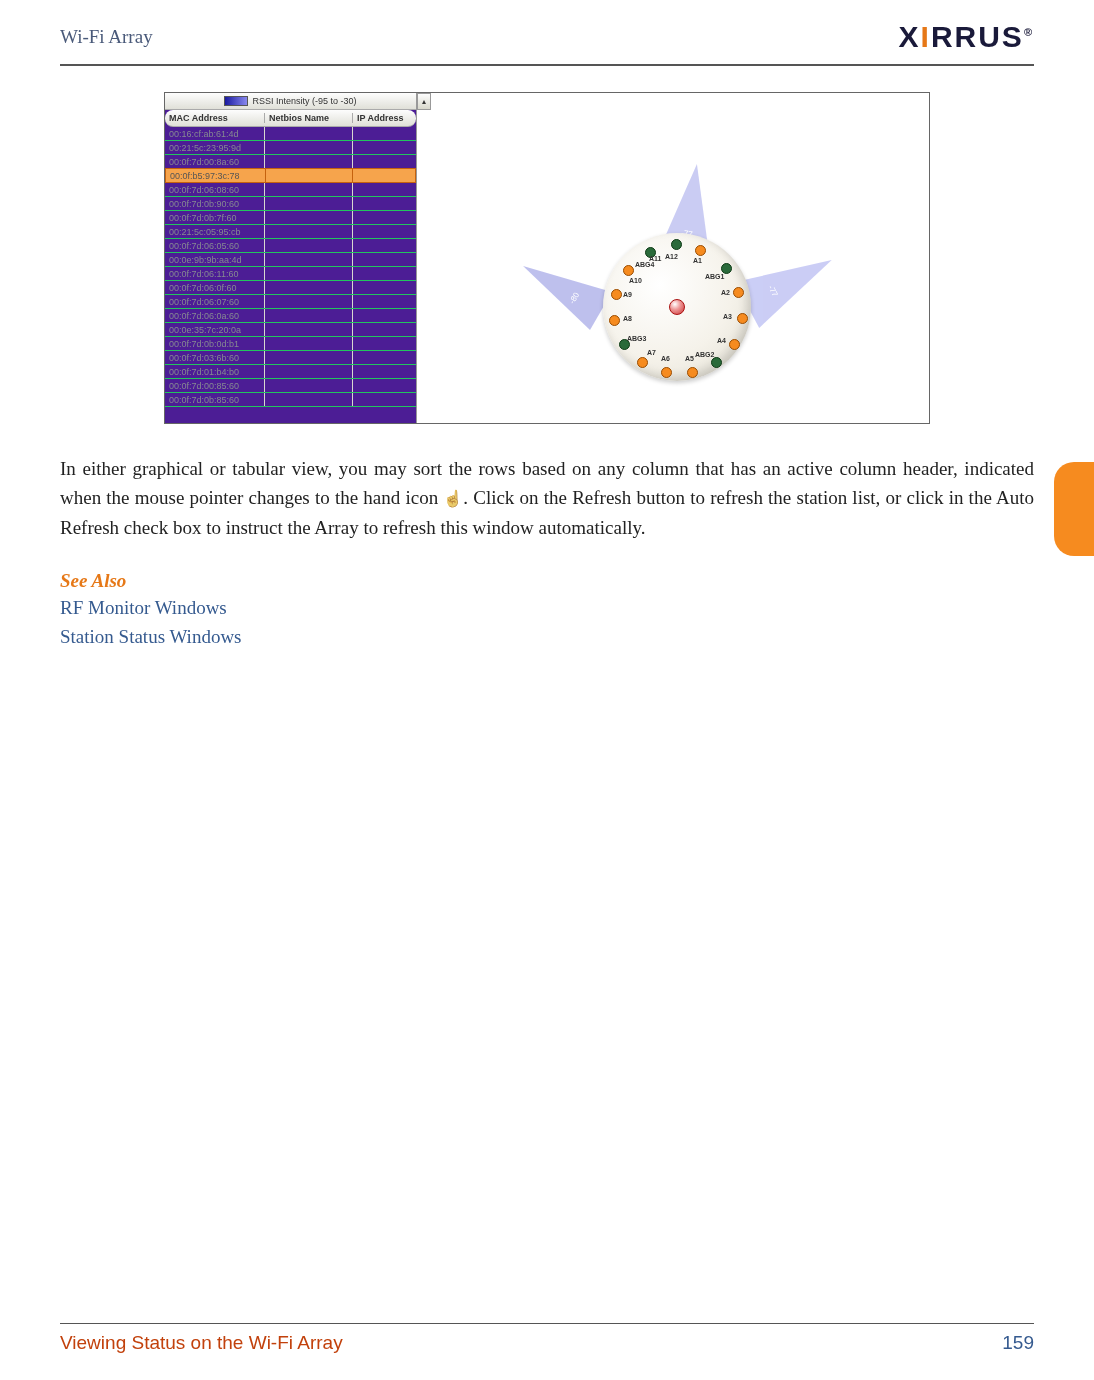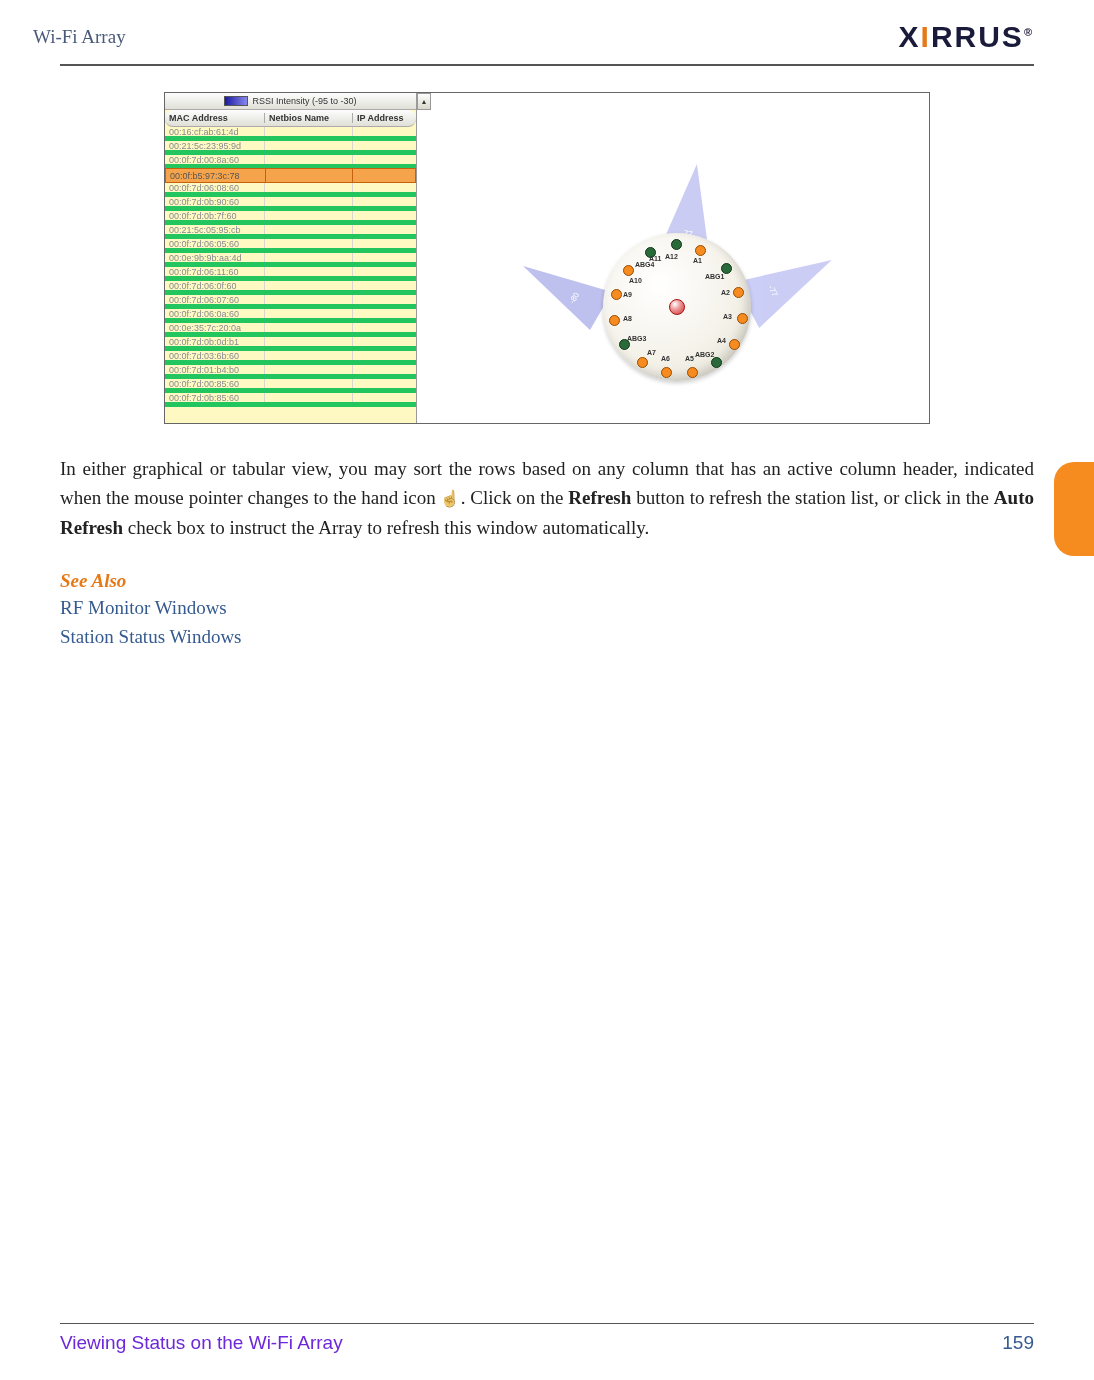--- a/index.html
+++ b/index.html
@@ -8,21 +8,21 @@
       height: 1380px;
       background: #fff;
       font-family: Georgia, 'Times New Roman', serif;
       position: relative;
       color: #333;
     }
     .page-header {
       display: flex;
       justify-content: space-between;
       align-items: center;
-      padding: 20px 60px 6px 33px;
+      padding: 20px 60px 6px 60px;
     }
     .header-title {
       color: #4a5a7a;
       font-size: 19px;
       font-family: Georgia, serif;
     }
     .logo {
       display: flex;
       gap: 3px;
     }
@@ -64,21 +64,21 @@
     .app-header .spacer { flex: 1; }
     .app-body {
       display: flex;
       height: 330px;
       overflow: hidden;
     }
     .sidebar {
       width: 252px;
       flex-shrink: 0;
       border-right: 1px solid #999;
-      background: #fef9c3;
+      background: #4c1d95;
       display: flex;
       flex-direction: column;
     }
     .rssi-title {
       background: linear-gradient(#fdfdfd, #e0e0d8);
       border-bottom: 1px solid #aaa;
       height: 17px;
       display: flex;
       align-items: center;
       justify-content: center;
@@ -103,21 +103,21 @@
     .col-mac { width: 100px; padding-left: 4px; border-right: 1px solid #aaa; }
     .col-nb  { width: 88px; padding-left: 4px; border-right: 1px solid #aaa; }
     .col-ip  { width: 62px; padding-left: 4px; }
     .data-rows { flex: 1; overflow: hidden; }
     .row {
       display: flex;
       font-size: 9px;
       color: #868a91;
       height: 14px;
       align-items: center;
-      border-bottom: 5px solid #22c55e;
+      border-bottom: 1px solid #22c55e;
     }
     .row.sel {
       background: #f6a44c;
       color: #555;
       border: 1px solid #c5620e;
       margin-top: -1px;
       height: 15px;
     }
     .row .c-mac { width: 100px; padding-left: 4px; border-right: 1px solid #d8d8d0; height: 100%; display:flex;align-items:center;}
     .row .c-nb  { width: 88px; border-right: 1px solid #d8d8d0; height: 100%; }
@@ -191,21 +191,21 @@
       font-family: Georgia, serif;
     }
     .body-text {
       margin: 30px 60px 0 60px;
       font-size: 19px;
       line-height: 1.55;
       color: #222;
       text-align: justify;
       font-family: Georgia, serif;
     }
-    .body-text .bold { font-weight: bold; }
+    .body-text .bold { font-weight: normal; }
     .hand {
       font-size: 16px;
       display: inline-block;
       filter: grayscale(40%);
     }
     .see-also {
       margin: 28px 60px 0 60px;
       font-family: Georgia, serif;
     }
     .see-also h4 {
@@ -240,21 +240,21 @@
     }
     .footer {
       position: absolute;
       left: 60px; right: 60px;
       bottom: 26px;
       display: flex;
       justify-content: space-between;
       font-family: Arial, Helvetica, sans-serif;
       font-size: 19px;
     }
-    .footer .section { color: #6d28d9; }
+    .footer .section { color: #c2410c; }
     .footer .pageno { color: #355a8f; }
   </style>
 </head>
 <body>
 
 <div class="page-header">
   <div class="header-title">Wi-Fi Array</div>
   <div class="logo">
     <span class="logo-text">
       <span>X</span><span class="orange">I</span><span>RRUS</span><span class="reg">®</span>

